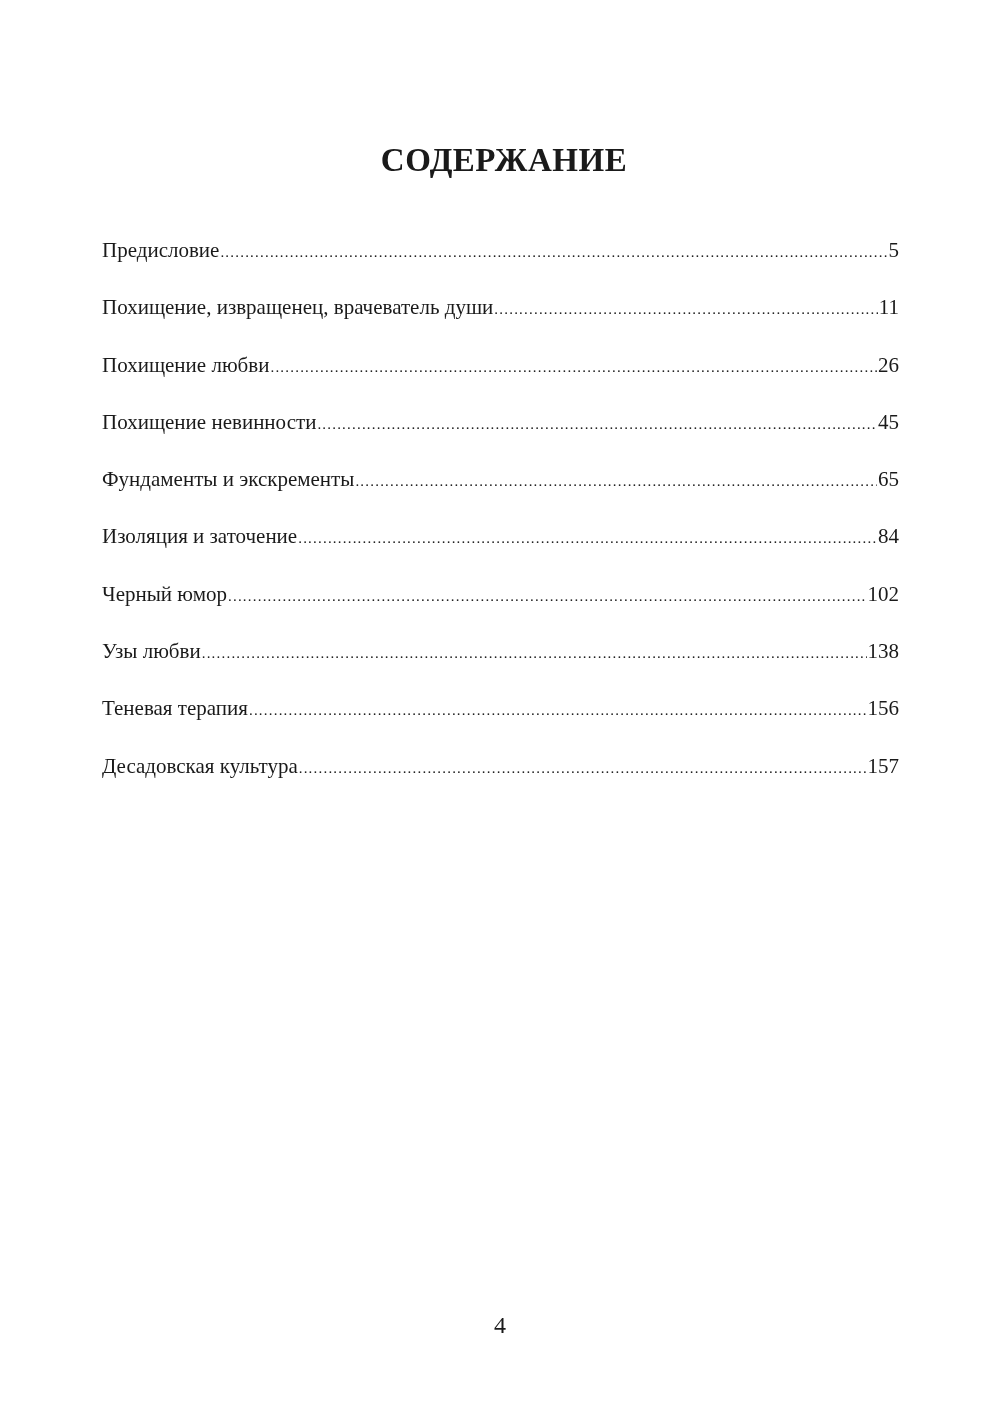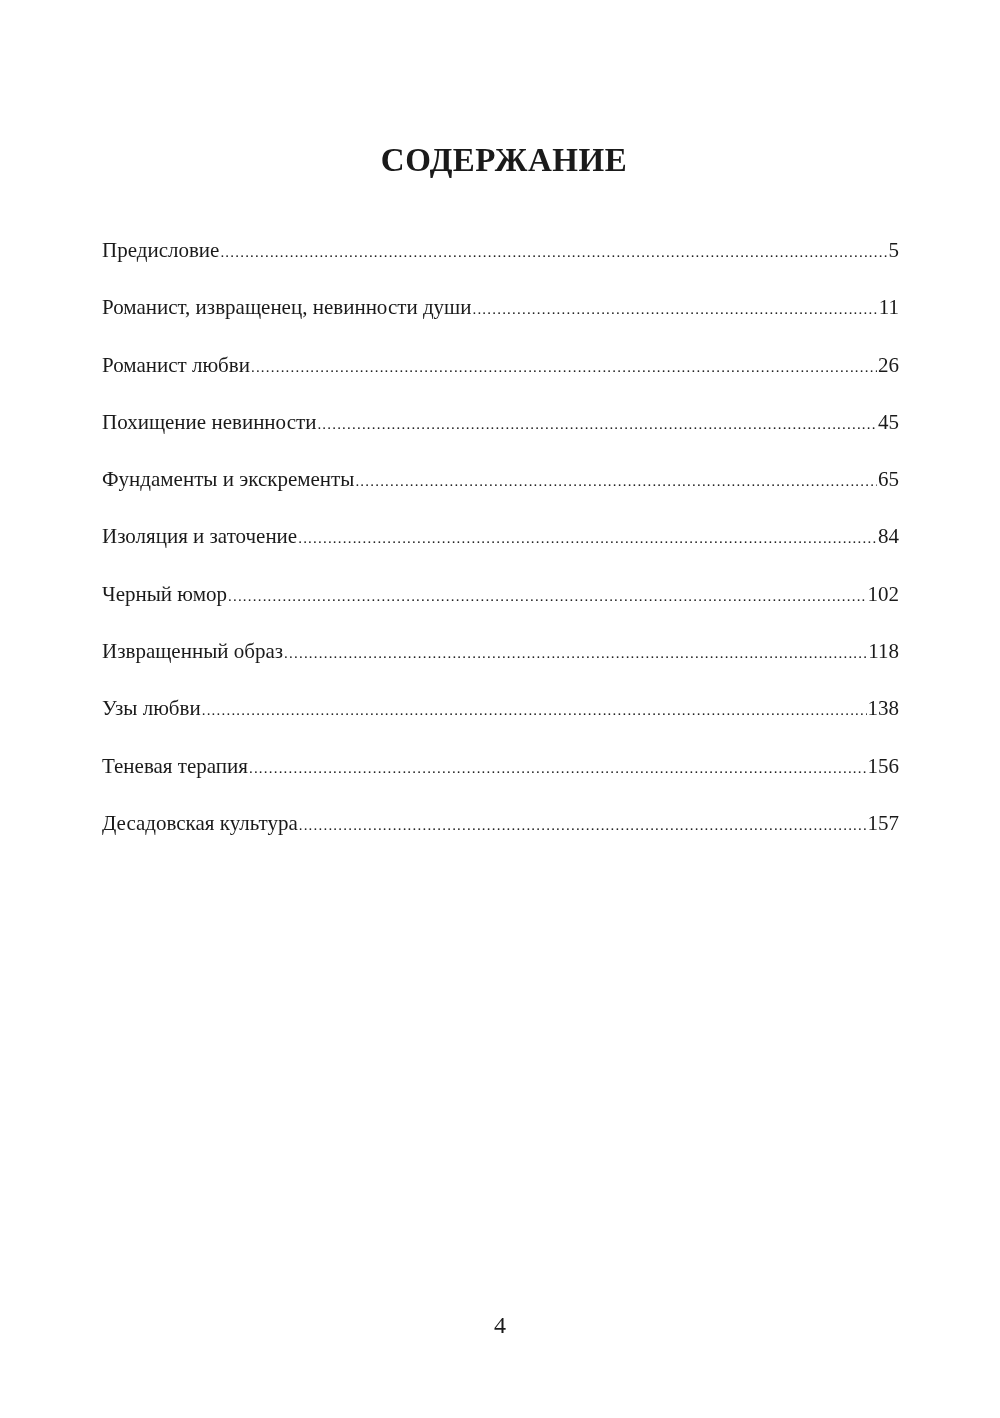--- a/index.html
+++ b/index.html
@@ -75,26 +75,26 @@
 
 <h1 class="page-title">СОДЕРЖАНИЕ</h1>
 
 <ul class="toc">
   <li class="toc-item">
     <span class="toc-title">Предисловие</span>
     <span class="toc-leader"></span>
     <span class="toc-page">5</span>
   </li>
   <li class="toc-item">
-    <span class="toc-title">Романист, извращенец, невинности души</span>
+    <span class="toc-title">Похищение, извращенец, врачеватель души</span>
     <span class="toc-leader"></span>
     <span class="toc-page">11</span>
   </li>
   <li class="toc-item">
-    <span class="toc-title">Романист любви</span>
+    <span class="toc-title">Похищение любви</span>
     <span class="toc-leader"></span>
     <span class="toc-page">26</span>
   </li>
   <li class="toc-item">
     <span class="toc-title">Похищение невинности</span>
     <span class="toc-leader"></span>
     <span class="toc-page">45</span>
   </li>
   <li class="toc-item">
     <span class="toc-title">Фундаменты и экскременты</span>
@@ -105,25 +105,20 @@
     <span class="toc-title">Изоляция и заточение</span>
     <span class="toc-leader"></span>
     <span class="toc-page">84</span>
   </li>
   <li class="toc-item">
     <span class="toc-title">Черный юмор</span>
     <span class="toc-leader"></span>
     <span class="toc-page">102</span>
   </li>
   <li class="toc-item">
-    <span class="toc-title">Извращенный образ</span>
-    <span class="toc-leader"></span>
-    <span class="toc-page">118</span>
-  </li>
-  <li class="toc-item">
     <span class="toc-title">Узы любви</span>
     <span class="toc-leader"></span>
     <span class="toc-page">138</span>
   </li>
   <li class="toc-item">
     <span class="toc-title">Теневая терапия</span>
     <span class="toc-leader"></span>
     <span class="toc-page">156</span>
   </li>
   <li class="toc-item">

